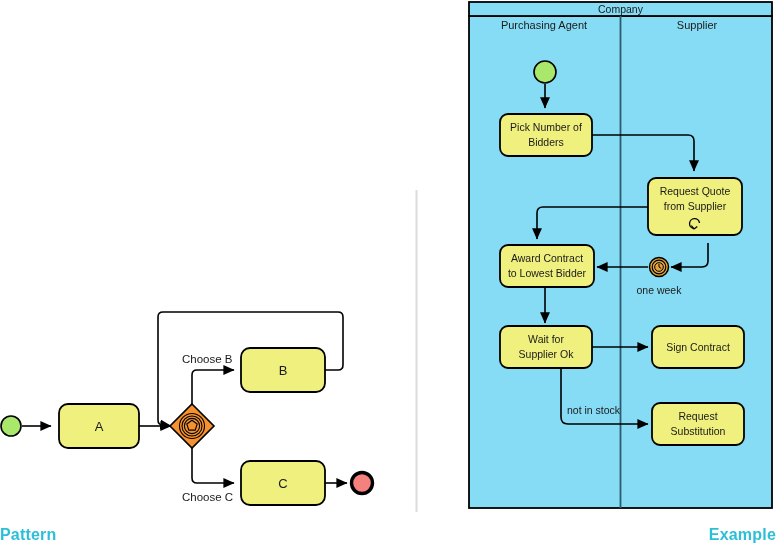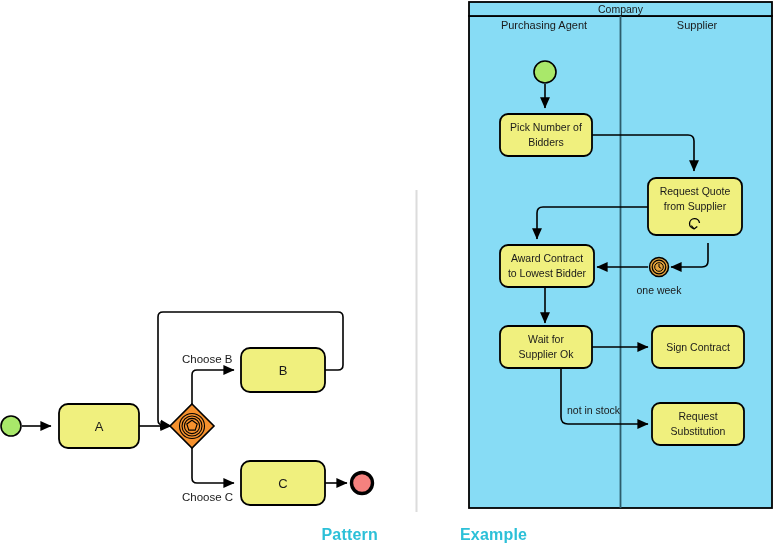--- a/index.html
+++ b/index.html
@@ -27,27 +27,27 @@
     font-weight: bold;
     font-size: 16px;
     color: #2cc0d8;
     letter-spacing: 0.2px;
     white-space: nowrap;
   }
   #caption-pattern {
     left: 0px;
     top: 526px;
     width: 378px;
-    text-align: right;
+    text-align: left;
   }
   #caption-example {
     left: 460px;
     top: 526px;
     width: 316px;
-    text-align: left;
+    text-align: right;
   }
   .svg-text {
     font-family: "Liberation Sans", sans-serif;
     fill: #1a1a1a;
   }
 </style>
 </head>
 <body>
 
 <svg id="canvas" viewBox="0 0 776 546" xmlns="http://www.w3.org/2000/svg">

